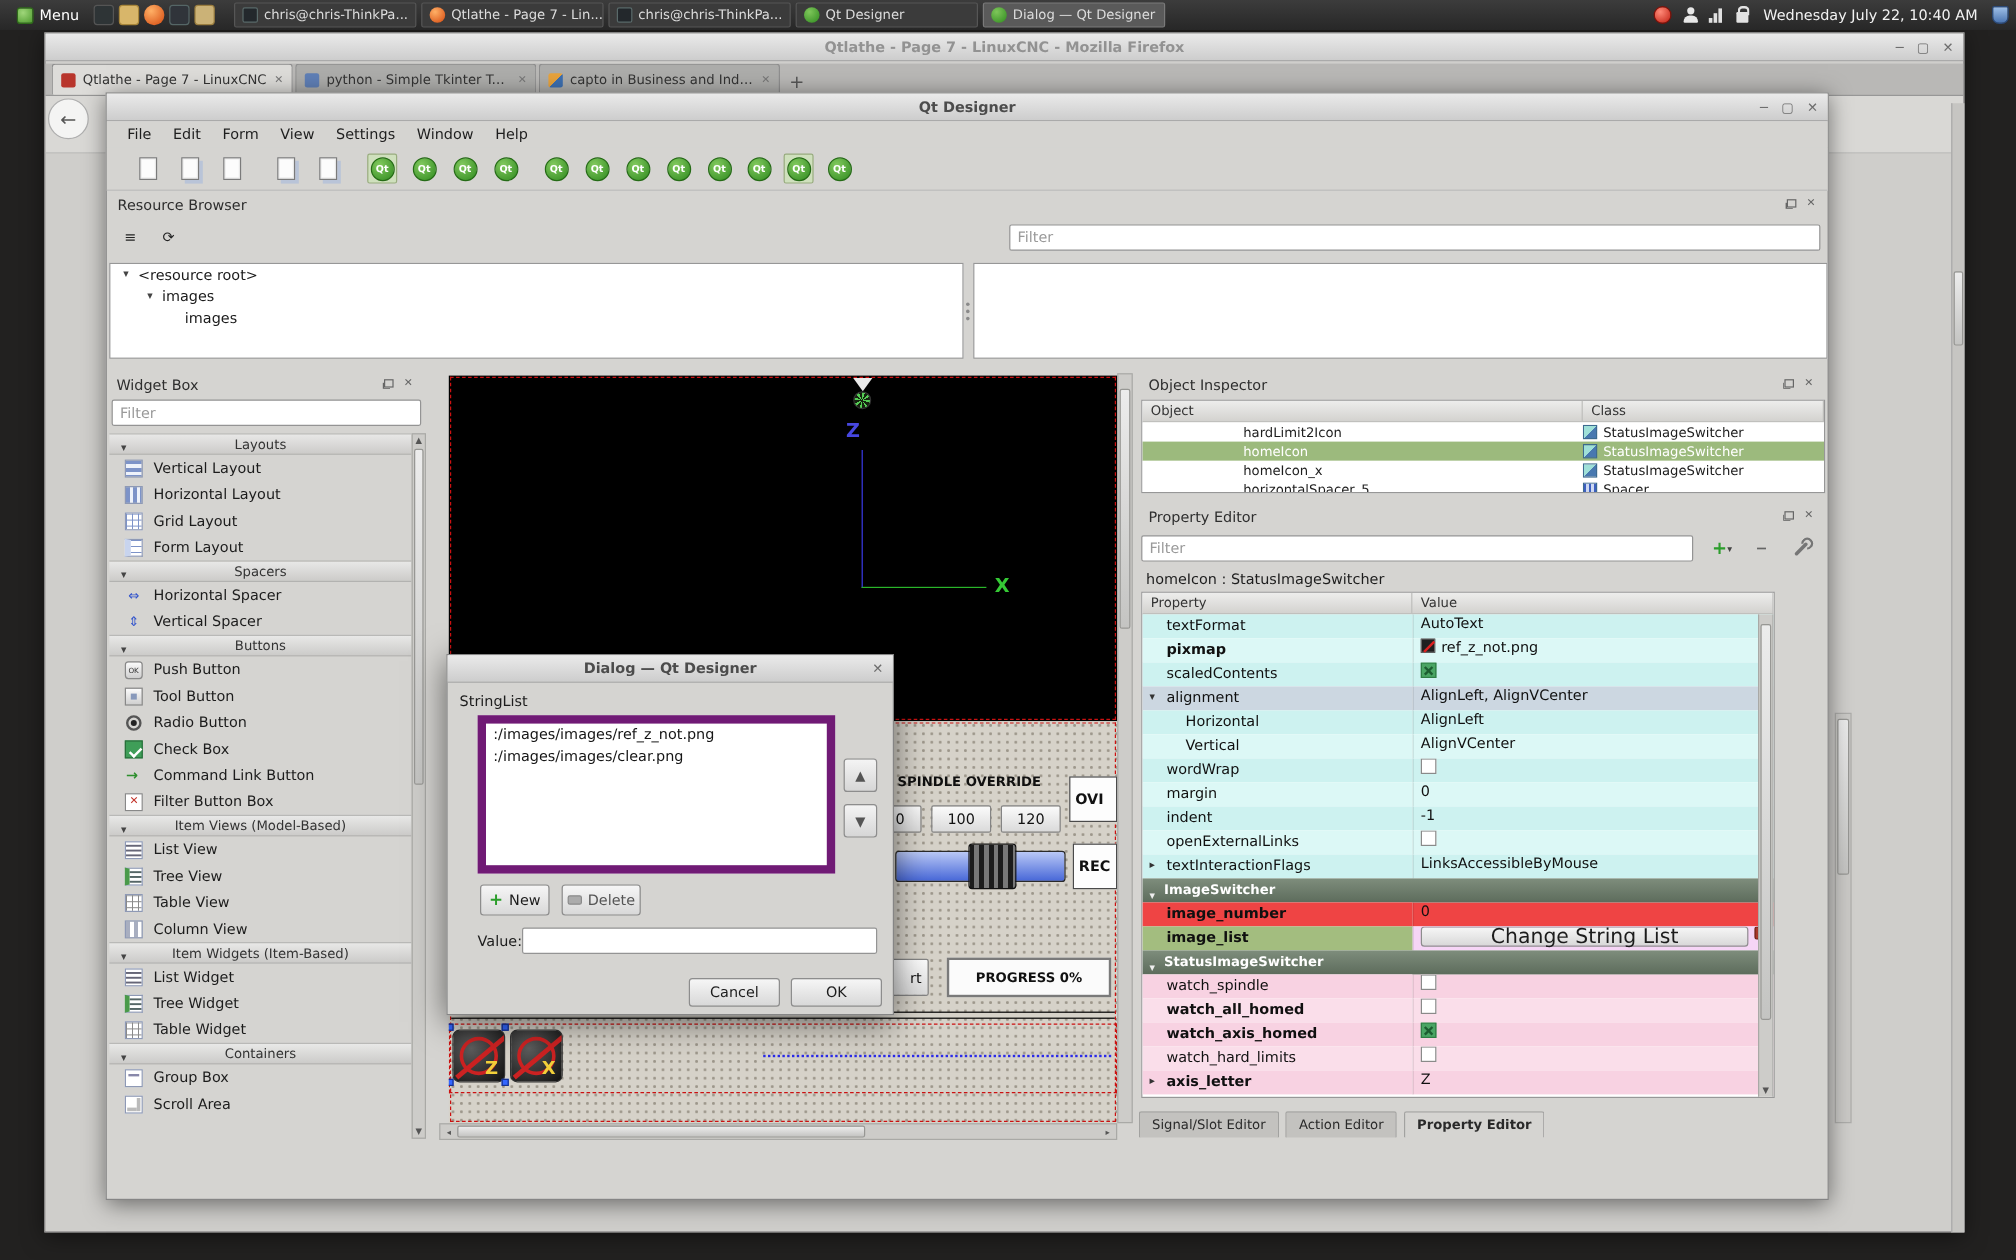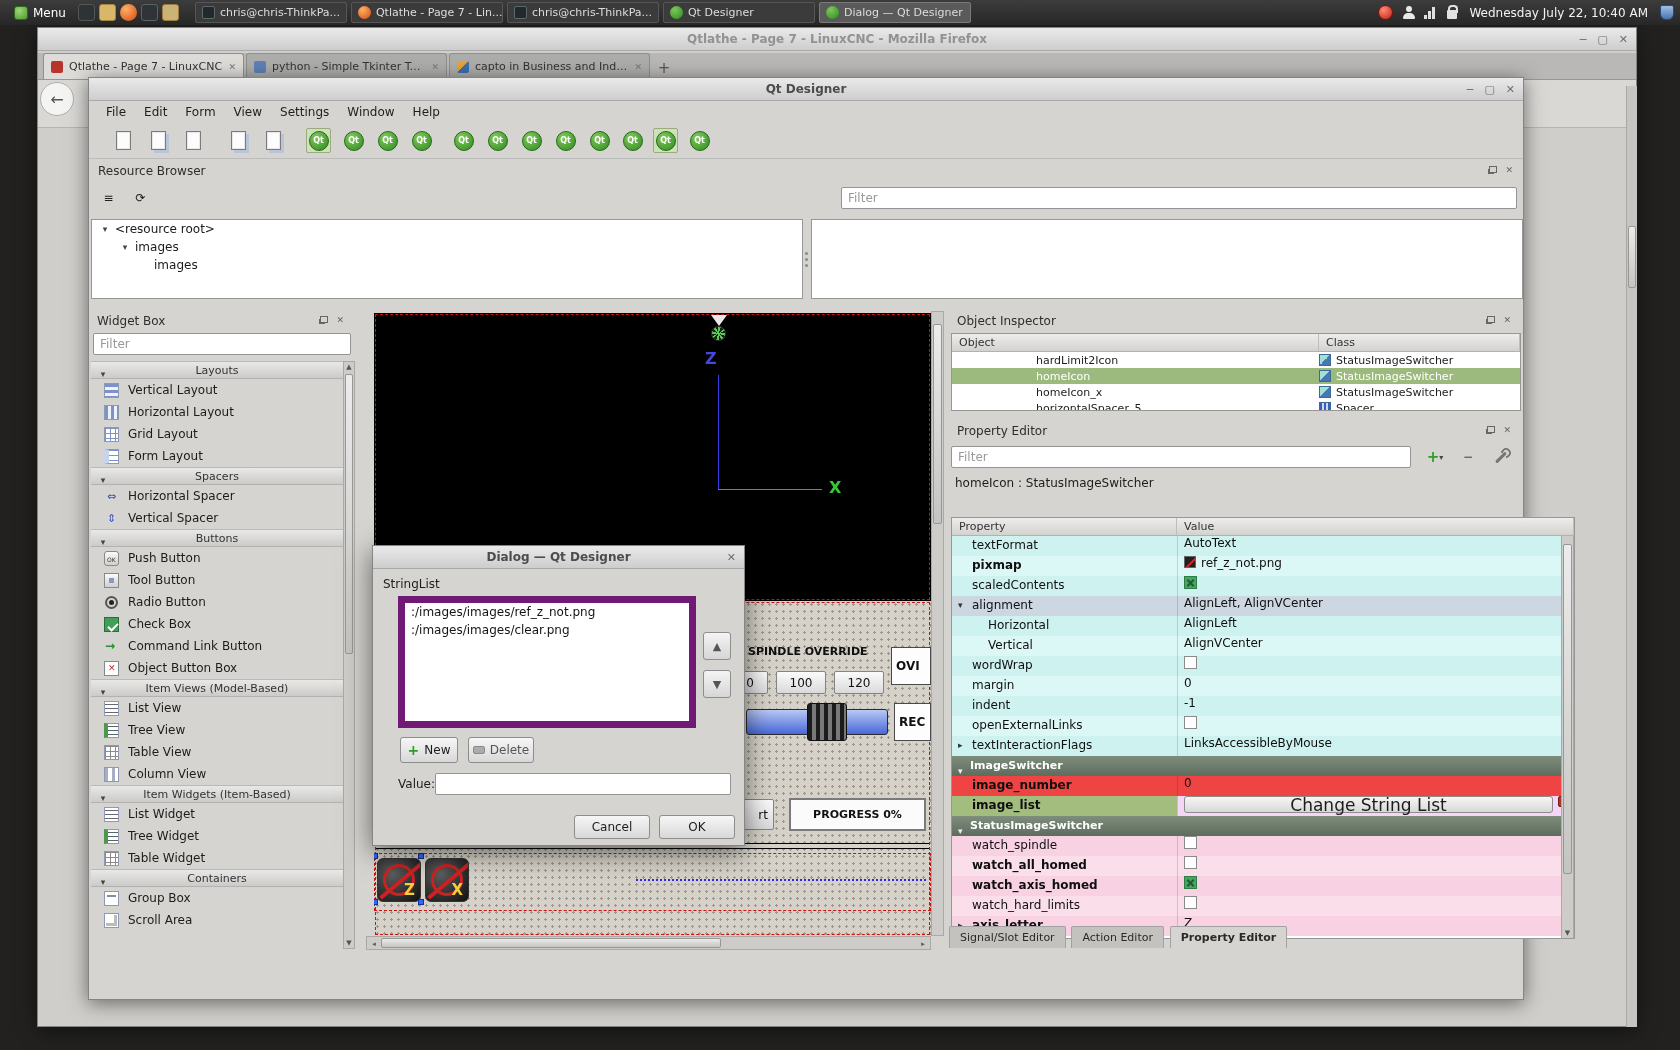--- a/index.html
+++ b/index.html
@@ -419,21 +419,21 @@
       <div class="witem">
           <span class="wicon ic-check"></span>
           <span>Check Box</span>
         </div>
       <div class="witem">
           <span class="wicon ic-cmd"></span>
           <span>Command Link Button</span>
         </div>
       <div class="witem">
           <span class="wicon ic-dbb"></span>
-          <span>Object Button Box</span>
+          <span>Filter Button Box</span>
         </div>
       <div class="sect"><span class="tarrow">▾</span><span>Item Views (Model-Based)</span></div>
       <div class="witem">
           <span class="wicon ic-lines"></span>
           <span>List View</span>
         </div>
       <div class="witem">
           <span class="wicon ic-tree"></span>
           <span>Tree View</span>
         </div>
@@ -569,21 +569,21 @@
     <span class="float-box" style="right:28px;top:5px"></span>
     <span class="dock-btn" style="right:12px;top:5px">✕</span>
     <input class="input" style="left: 2px; top: 25px; width: 460px; height: 22px;" placeholder="Filter">
     <span class="a" style="left:470px;top:25px;width:32px;height:22px;display:flex;align-items:center;justify-content:center;color:#2c9e2c;font-weight:bold">
         <span style="font-size:15px">+</span>
         <span style="font-size:8px;color:#444">▾</span>
       </span>
     <span class="a" style="left:508px;top:25px;width:22px;height:22px;display:flex;align-items:center;justify-content:center;color:#666;font-weight:bold">−</span>
     <span class="wrench a" style="left:542px;top:25px"></span>
     <span class="a" style="left:6px;top:55px;font-size:12px;color:#1d1d1d">homeIcon : StatusImageSwitcher</span>
-    <div class="panelbox" style="left:2px;top:96px;width:624px;height:422px;overflow:hidden">
+    <div class="panelbox" style="left:2px;top:72px;width:528px;height:422px;overflow:hidden">
       <div class="gridhead" style="grid-template-columns:225px 1fr">
         <div>Property</div>
         <div>Value</div>
       </div>
       <div class="prow">
         <span class="pn c1">textFormat</span>
         <span class="pv c1">
             <span>AutoText</span>
           </span>
       </div>

